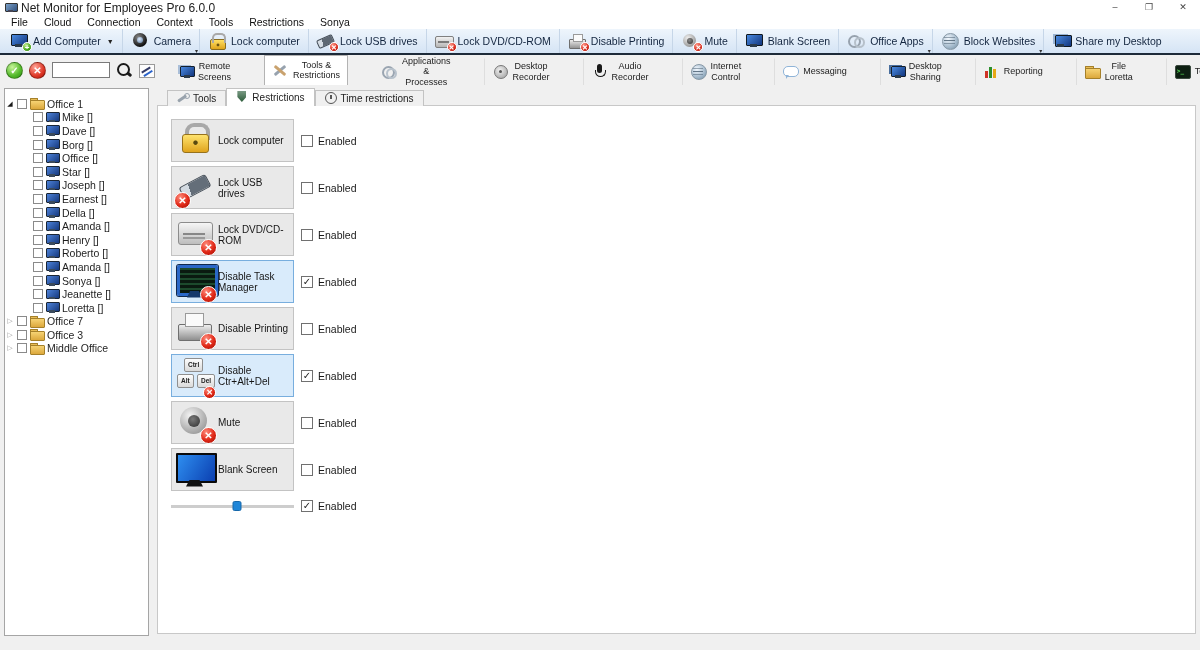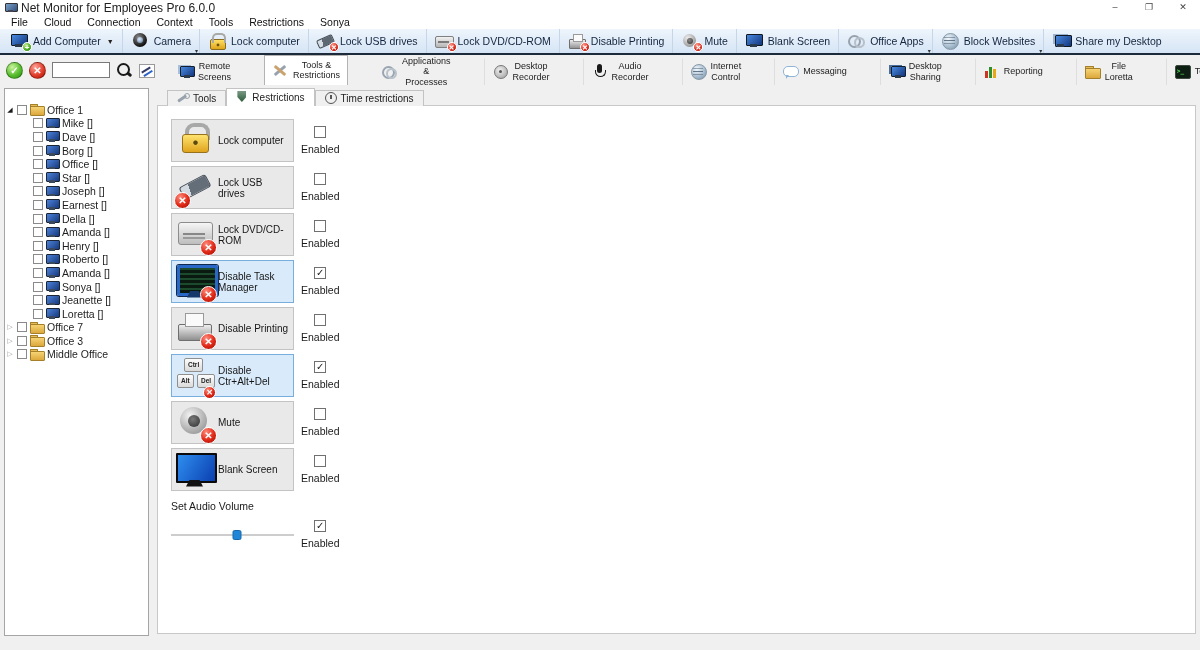--- a/index.html
+++ b/index.html
@@ -123,21 +123,21 @@
   .xico.term::before { content:""; position:absolute; left:1px; top:1px; width:14px; height:12px;
     background:#0d1f12; border:1px solid #3c4a40; border-radius:2px; }
   .xico.term::after { content:">_"; position:absolute; left:3px; top:4px; font:bold 6px/1 "DejaVu Sans Mono",monospace; color:#58e058; }
   .xico.sysinfo::before { content:""; position:absolute; left:1px; top:0; width:14px; height:14px; border-radius:50%;
     background:radial-gradient(circle at 35% 30%,#606060,#000); }
   .xico.sysinfo::after { content:"i"; position:absolute; left:1px; top:0; width:14px; text-align:center; color:#fff;
     font:bold italic 9px/14px "Liberation Serif",serif; }
 
   
   #content { position:absolute; left:0; top:87px; width:1200px; height:563px; background:#f0f0f0; }
-  #treepanel { position:absolute; left:4px; top:1px; width:145px; height:548px; background:#fff; border:1px solid #a5a5a5; padding-top:14px; overflow:hidden; }
+  #treepanel { position:absolute; left:4px; top:1px; width:145px; height:548px; background:#fff; border:1px solid #a5a5a5; padding-top:8px; overflow:hidden; }
   .trow { height:13.6px; display:flex; align-items:center; font-size:10.5px; color:#1e1e1e; white-space:nowrap; }
   .trow .exp { width:10px; text-align:center; flex:none; }
   .exp.open { font-size:7px; color:#1a1a1a; }
   .exp.closed { font-size:7px; color:#9a9a9a; }
   .tcb { width:10px; height:10px; border:1px solid #8a8a8a; background:#fff; flex:none; margin:0 3px 0 2px; }
   .trow.child { padding-left:26px; }
   .fico { width:13px; height:11px; position:relative; flex:none; }
   .fico::after { content:""; position:absolute; left:0; top:2px; width:13px; height:8px;
     background:linear-gradient(#f6d374,#dca83c); border:1px solid #a5802a; border-radius:1px; }
   .fico::before { content:""; position:absolute; left:0; top:0; width:6px; height:3px;
@@ -162,21 +162,21 @@
     background:linear-gradient(#7a9a84,#2c5c3a); clip-path:polygon(0 0,100% 0,100% 55%,50% 100%,0 55%); }
   .mico.clock::before { content:""; position:absolute; left:0; top:0; width:10px; height:10px; border:1.5px solid #555; border-radius:50%; }
   .mico.clock::after { content:""; position:absolute; left:5.5px; top:2.5px; width:1.5px; height:4px; background:#555; }
 
   
   .rrow { display:flex; align-items:center; margin-bottom:4px; }
   .tile { width:123px; height:43px; border:1px solid #c3c3c3; background:#e9e9e9; display:flex; align-items:center; flex:none; }
   .tile.on { background:#d9ebfb; border-color:#78aede; }
   .tile .bwrap { width:46px; display:flex; justify-content:center; flex:none; }
   .tile .tlabel { font-size:10px; color:#161616; line-height:1.1; padding-right:2px; }
-  .en { display:flex; align-items:center; gap:5px; margin-left:7px; font-size:10.5px; color:#1a1a1a;flex-direction:column; }
+  .en { display:flex; align-items:center; gap:5px; margin-left:7px; font-size:10.5px; color:#1a1a1a; }
   .cb { width:12px; height:12px; border:1px solid #707070; background:#fff; display:inline-flex; align-items:center;
         justify-content:center; font-size:10px; line-height:1; color:#1c1c1c; flex:none; }
 
   .bico { position:relative; width:38px; height:36px; flex:none; }
   .xbdg { position:absolute; right:-3px; bottom:-3px; width:17px; height:17px; border-radius:50%;
     background:radial-gradient(circle at 35% 28%,#ff8a7a,#e02817 55%,#9c0f05); border:1px solid #fff;
     color:#fff; font:bold 10px/15px "Liberation Sans",sans-serif; text-align:center; z-index:3; }
 
   .b-lock::after { content:""; position:absolute; left:9px; top:0; width:17px; height:13px;
     border:4px solid #a8a8a8; border-bottom:none; border-radius:9px 9px 0 0; }
@@ -627,21 +627,20 @@
               </span>
               <span class="tlabel">Blank Screen</span>
             </div>
             <span class="en">
               <span class="cb"></span>
               <span>Enabled</span>
             </span>
           </div>
         </div>
       <div id="vol">
-        <div id="vol-label">Set Audio Volume</div>
         <div id="vol-row">
           <div id="slider">
             <span id="thumb" style="left: 54%;"></span>
           </div>
           <div class="en">
             <span class="cb on" id="volcb">✓</span>
             <span>Enabled</span>
           </div>
         </div>
       </div>

